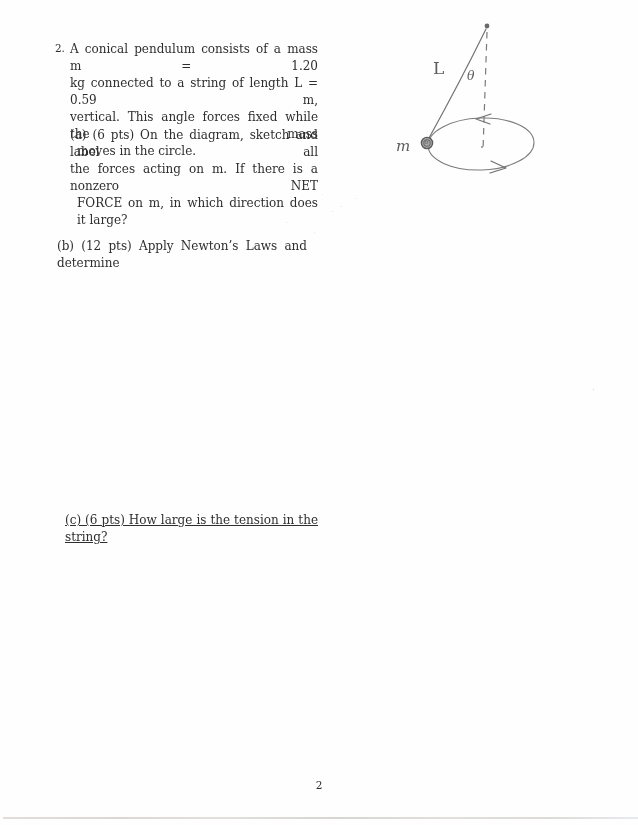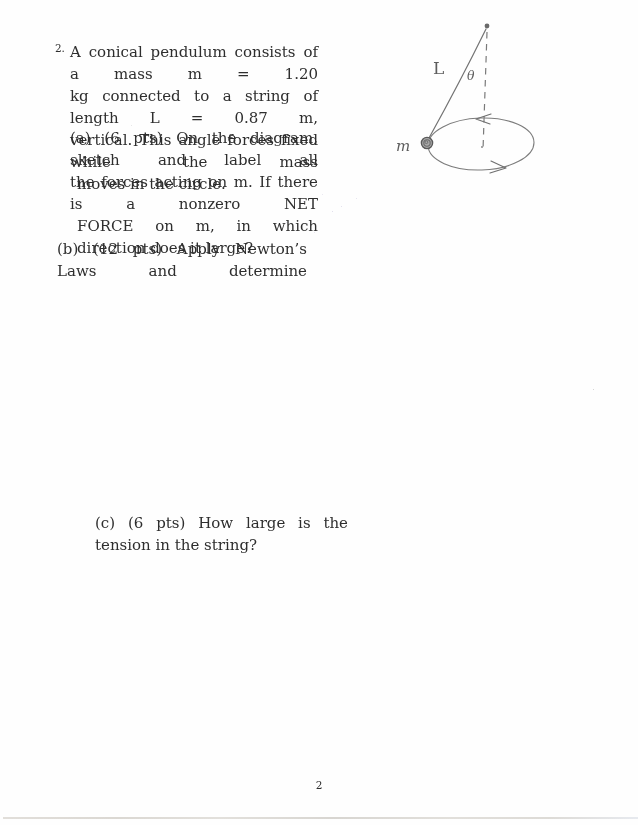--- a/index.html
+++ b/index.html
@@ -5,36 +5,36 @@
   html,body{margin:0;padding:0;background:#9a9a9a;}
   .page{
     position:relative;
     width:638px;height:825px;
     background:#fefefe;
     font-family:"DejaVu Serif","Liberation Serif",serif;
     color:#2e2e2e;
     overflow:hidden;
   }
   .textline{
-    font-size:15px;
-    line-height:22px;
+    font-size:12px;
+    line-height:17px;
     white-space:nowrap;
   }
   .jblock{position:absolute;}
   .jblock .textline{white-space:normal;}
   .jline{text-align:justify;text-align-last:justify;}
   .jline.last{text-align-last:left;margin-left:7px;}
   .problem-number{
     position:absolute;left:55px;top:41px;
     font-size:10.4px;line-height:14.3px;
   }
   .intro{left:70px;top:41px;width:248px;}
   .part-a{left:70px;top:127px;width:248px;}
   .part-b{left:57px;top:238px;width:250px;}
-  .part-c{left:88px;top:512px;width:260px;}
+  .part-c{left:58px;top:512px;width:260px;text-decoration:underline;}
   .page-number{
     position:absolute;left:0;right:0;top:779px;
     text-align:center;font-size:10.5px;
   }
   .diagram{
     position:absolute;left:388px;top:8px;
     width:230px;height:185px;
   }
   .scan-line{
     position:absolute;left:3px;right:0;top:817px;height:2px;
@@ -62,21 +62,21 @@
 </style>
 </head>
 <body>
 
 <div class="page">
 
   <div class="problem-number">2.</div>
 
   <div class="jblock intro">
     <div class="textline jline">A conical pendulum consists of a mass m = 1.20</div>
-    <div class="textline jline">kg connected to a string of length L = 0.87 m,</div>
+    <div class="textline jline">kg connected to a string of length L = 0.59 m,</div>
     <div class="textline jline">vertical. This angle forces fixed while the mass</div>
     <div class="textline jline last">moves in the circle.</div>
   </div>
 
   <div class="jblock part-a">
     <div class="textline jline">(a) (6 pts) On the diagram, sketch and label all</div>
     <div class="textline jline">the forces acting on m. If there is a nonzero NET</div>
     <div class="textline jline last">FORCE on m, in which direction does it large?</div>
   </div>
 

